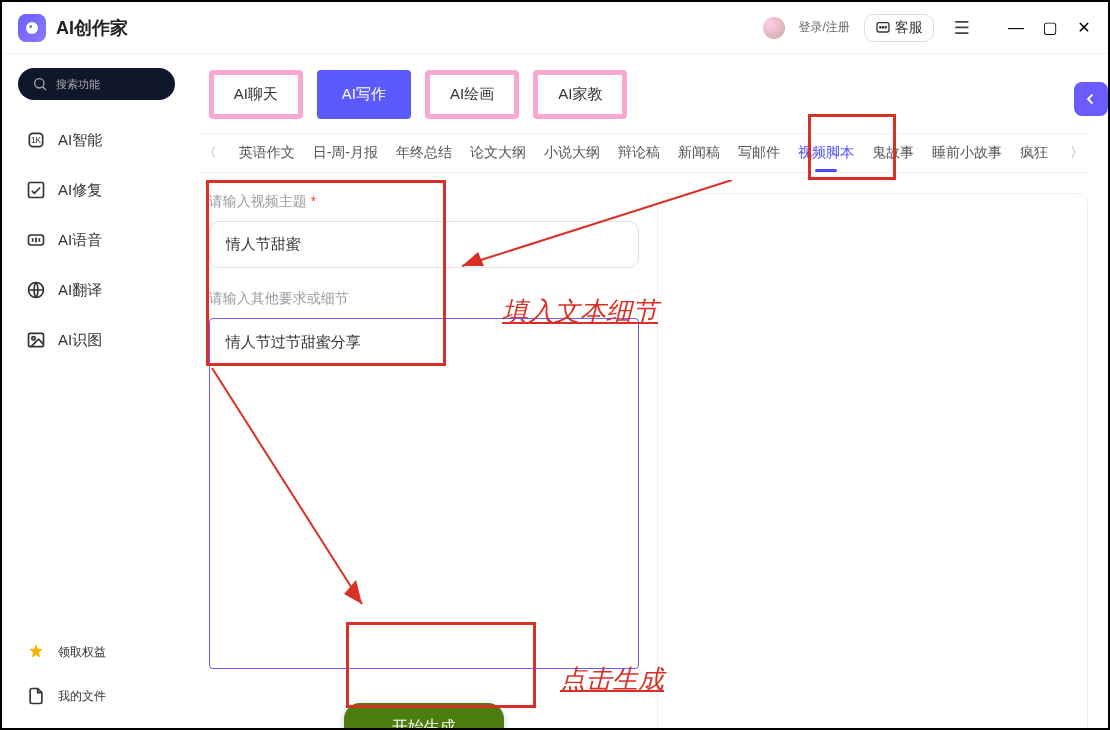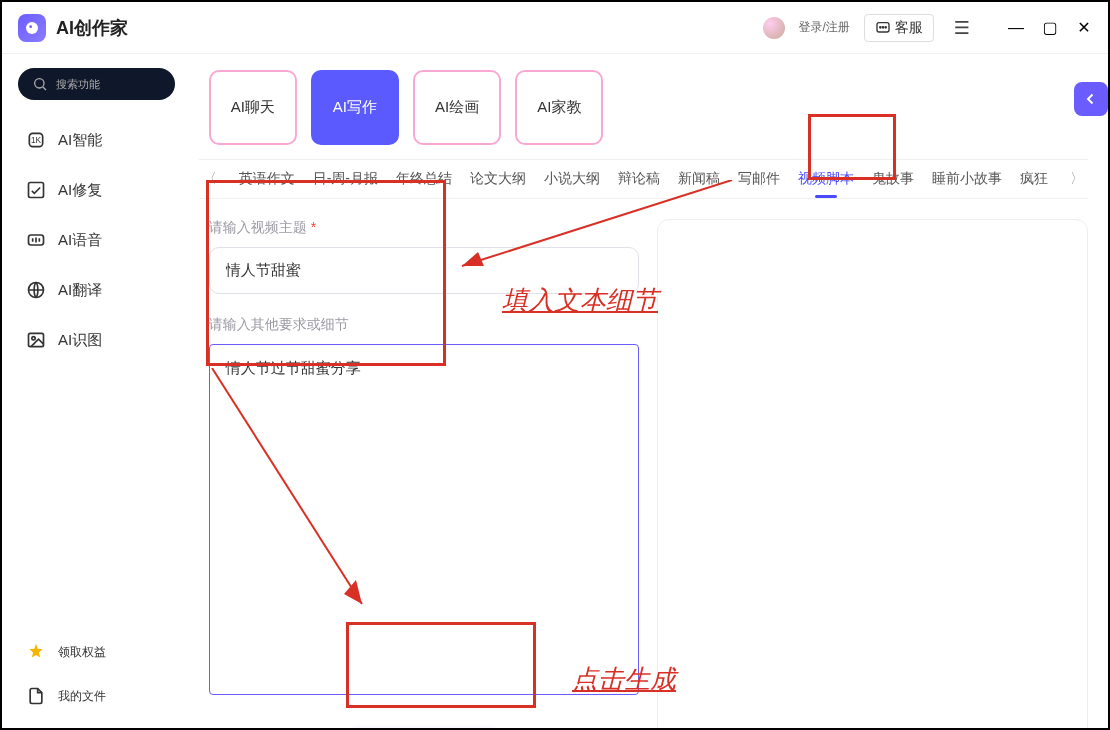--- a/index.html
+++ b/index.html
@@ -6,40 +6,40 @@
 body { width: 1110px; height: 730px; background: #fff; position: relative; border: 2px solid #000; overflow: hidden; }
 
 
 .titlebar { height: 52px; display: flex; align-items: center; padding: 0 16px; justify-content: space-between; border-bottom: 1px solid #f0f0f0; }
 .titlebar-left { display: flex; align-items: center; gap: 10px; }
 .app-logo { width: 28px; height: 28px; background: linear-gradient(135deg,#6b5eff,#8a7bff); border-radius: 8px; display:flex;align-items:center;justify-content:center;color:#fff;font-size:14px; }
 .app-title { font-size: 18px; font-weight: 600; color: #222; }
 .titlebar-right { display: flex; align-items: center; gap: 14px; }
 .avatar { width: 22px; height: 22px; border-radius: 50%; background: radial-gradient(circle at 30% 30%,#fce,#ca9); }
 .login-text { color: #666; font-size: 12px; }
-.kefu { display:flex; align-items:center; gap:4px; border:1px solid #ddd; border-radius:4px; padding:4px 10px; color:#333; font-size:14px; }
+.kefu { display:flex; align-items:center; gap:4px; border:1px solid #ddd; border-radius:10px; padding:4px 10px; color:#333; font-size:14px; }
 .kefu-icon { width:16px;height:16px;}
 .hamburger { font-size:18px; color:#444; padding:0 6px;}
 .win-btns { display:flex; gap:18px; margin-left:18px; }
 .win-btn { width:16px; height:16px; display:flex; align-items:center; justify-content:center; font-size:16px; color:#000; }
 
 
 .app-body { display:flex; height: calc(100% - 48px); }
 .sidebar { width: 200px; padding: 14px 16px; display:flex; flex-direction:column; gap:6px; }
 .search-box { display:flex; align-items:center; gap:8px; background:#0f172a; border-radius:20px; padding:8px 14px; color:#aaa; font-size:11px; margin-bottom:12px;}
 .search-icon{width:16px;height:16px;color:#aaa;}
 .side-item { display:flex; align-items:center; gap:12px; padding:12px 8px; color:#333; font-size:15px; border-radius:8px;}
 .side-item .icon{width:20px;height:20px;color:#333;}
 .side-spacer{flex:1;}
 .side-footer .side-item{font-size:12px;}
 
 
 .main { flex:1; padding: 16px 20px 16px 8px; position:relative; }
 .main-tabs { display:flex; gap:14px; margin-bottom:14px; margin-left:10px; }
-.main-tab { padding:26px 20px; border:2px solid #f9a8d4; border-radius:10px; color:#333; font-size:15px; }
+.main-tab { padding:10px 20px; border:5px solid #f9a8d4; border-radius:4px; color:#333; font-size:15px; }
 .main-tab.active { background:#5a5aff; color:#fff; border-color:#5a5aff; }
 
 .sub-tabs-row { display:flex; align-items:center; color:#555; font-size:14px; gap:18px; padding: 10px 0; border-top:1px solid #f0f0f0; border-bottom:1px solid #f0f0f0; margin-left:0;}
 .sub-arrow{color:#999; padding:0 4px; font-size:14px;}
 .sub-tab { white-space:nowrap; }
 .sub-tab.active { color:#4a4aff; font-weight:500; position:relative;}
 .sub-tab.active::after{content:"";position:absolute;left:30%;right:30%;bottom:-10px;height:3px;background:#4a4aff;border-radius:2px;}
 
 .content-row { display:flex; gap:18px; margin-top:20px; margin-left:10px;}
 .form-col { width:430px; }
@@ -203,22 +203,22 @@
       </div>
       <div class="output-col"></div>
     </div>
   </div>
 </div>
 
 <div class="anno-box" style="left:806px;top:112px;width:88px;height:66px;"></div>
 <div class="anno-box" style="left:204px;top:178px;width:240px;height:186px;"></div>
 <div class="anno-box" style="left:344px;top:620px;width:190px;height:86px;"></div>
 
-<div class="anno-text" style="left:500px;top:281px;">填入文本细节</div>
-<div class="anno-text" style="left:570px;top:660px;">点击生成</div>
+<div class="anno-text" style="left:500px;top:292px;">填入文本细节</div>
+<div class="anno-text" style="left:558px;top:660px;">点击生成</div>
 
 <svg class="arrow" style="left:440px;top:178px;width:300px;height:130px;" viewBox="0 0 300 130">
   <line x1="290" y1="0" x2="20" y2="86" stroke="#d93025" stroke-width="2"></line>
   <polygon points="20,86 36,72 42,86" fill="#d93025"></polygon>
 </svg>
 <svg class="arrow" style="left:200px;top:366px;width:200px;height:260px;" viewBox="0 0 200 260">
   <line x1="10" y1="0" x2="160" y2="236" stroke="#d93025" stroke-width="2"></line>
   <polygon points="160,236 142,226 154,212" fill="#d93025"></polygon>
 </svg>
 

